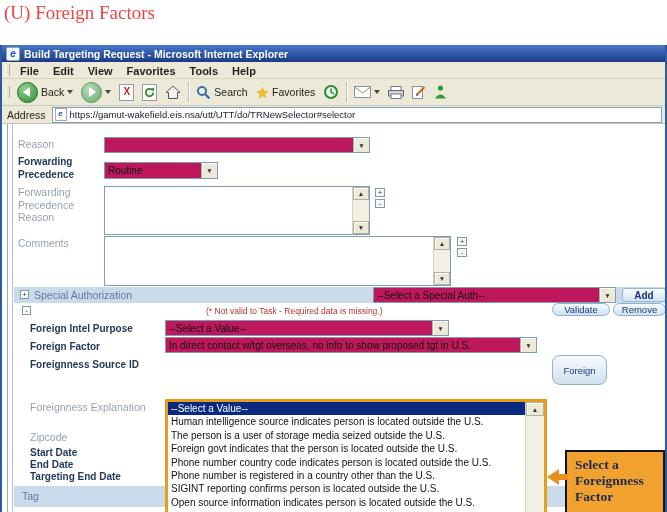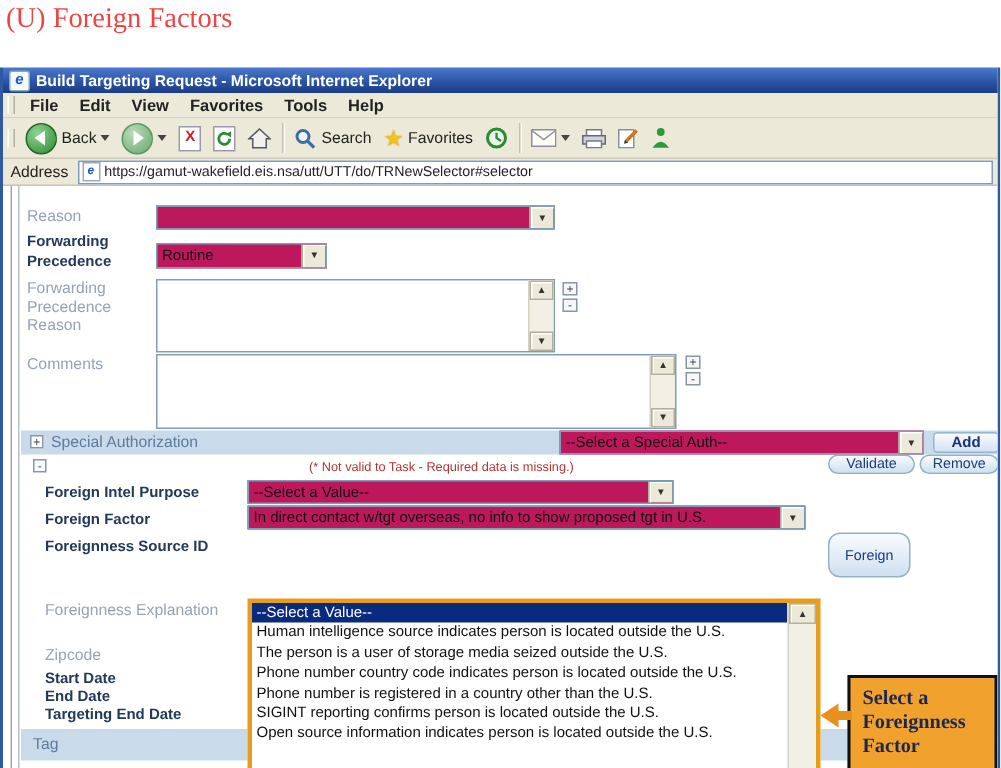--- a/index.html
+++ b/index.html
@@ -283,20 +283,21 @@
       </div>
 
       <div class="lbl-bold" style="left:28px;top:234px;">Foreignness Source ID</div>
       <div class="btn-pill" style="left:550px;top:231px;width:55px;height:30px;">Foreign</div>
 
       <div id="listbox">
         <div class="lb-options">
             <div class="opt sel">--Select a Value--</div>
             <div class="opt">Human intelligence source indicates person is located outside the U.S.</div>
             <div class="opt">The person is a user of storage media seized outside the U.S.</div>
+            <div class="opt">Foreign govt indicates that the person is located outside the U.S.</div>
             <div class="opt">Phone number country code indicates person is located outside the U.S.</div>
             <div class="opt">Phone number is registered in a country other than the U.S.</div>
             <div class="opt">SIGINT reporting confirms person is located outside the U.S.</div>
             <div class="opt">Open source information indicates person is located outside the U.S.</div>
           </div>
         <div class="lb-sb">
           <span class="sb-btn">▲</span>
 
         </div>
       </div>

